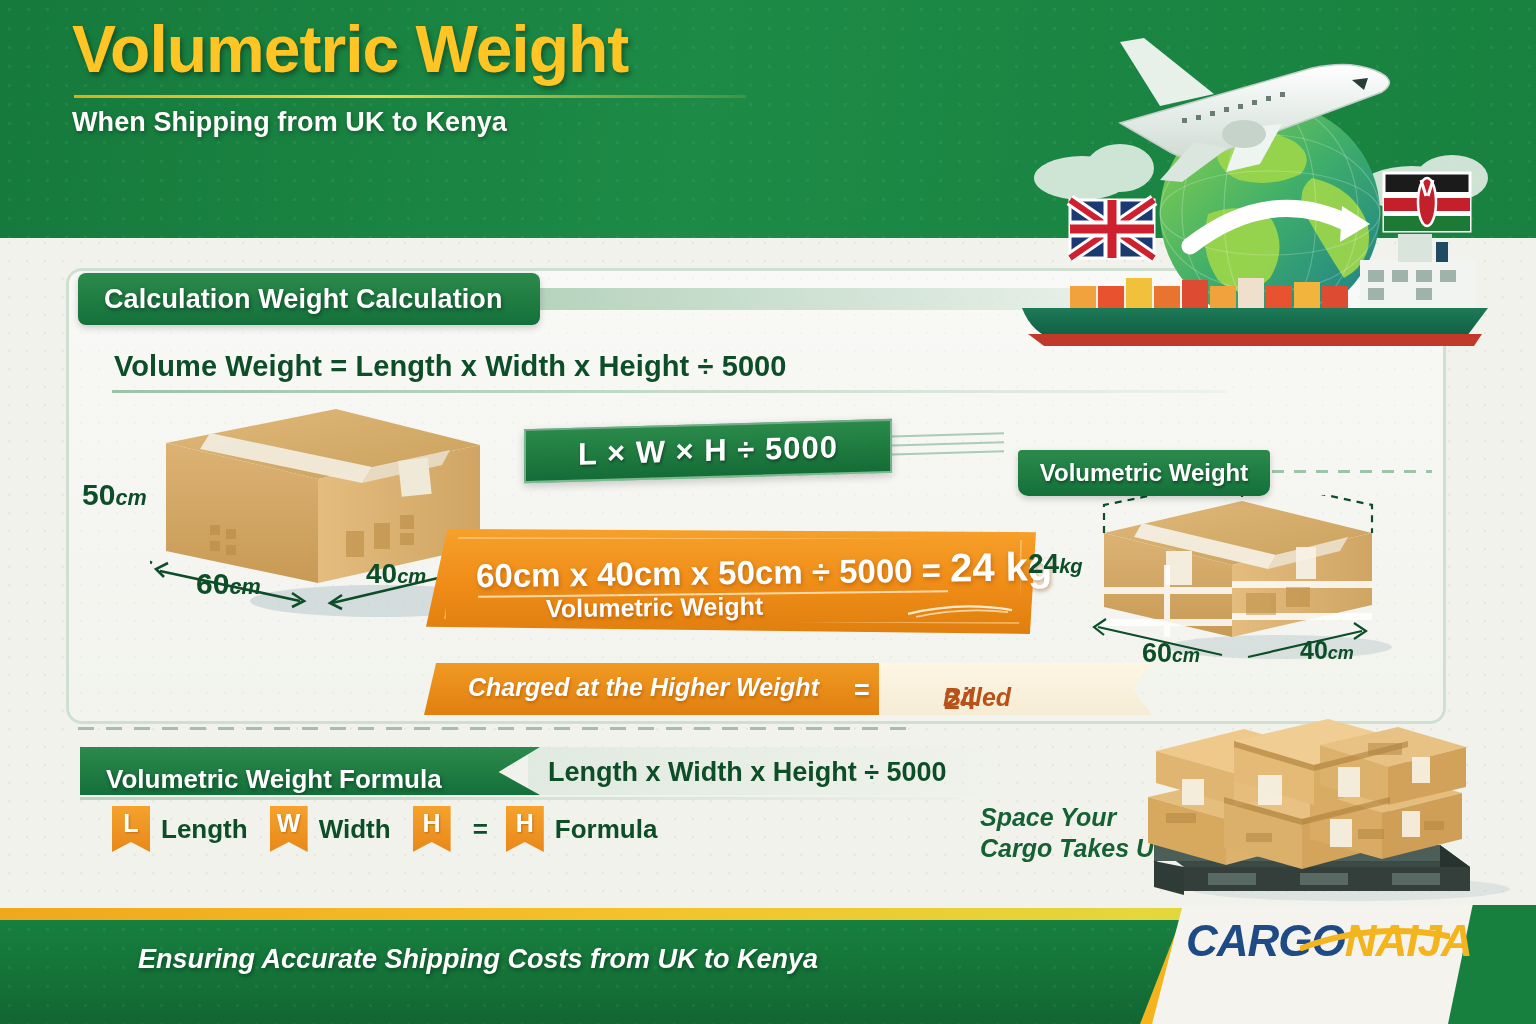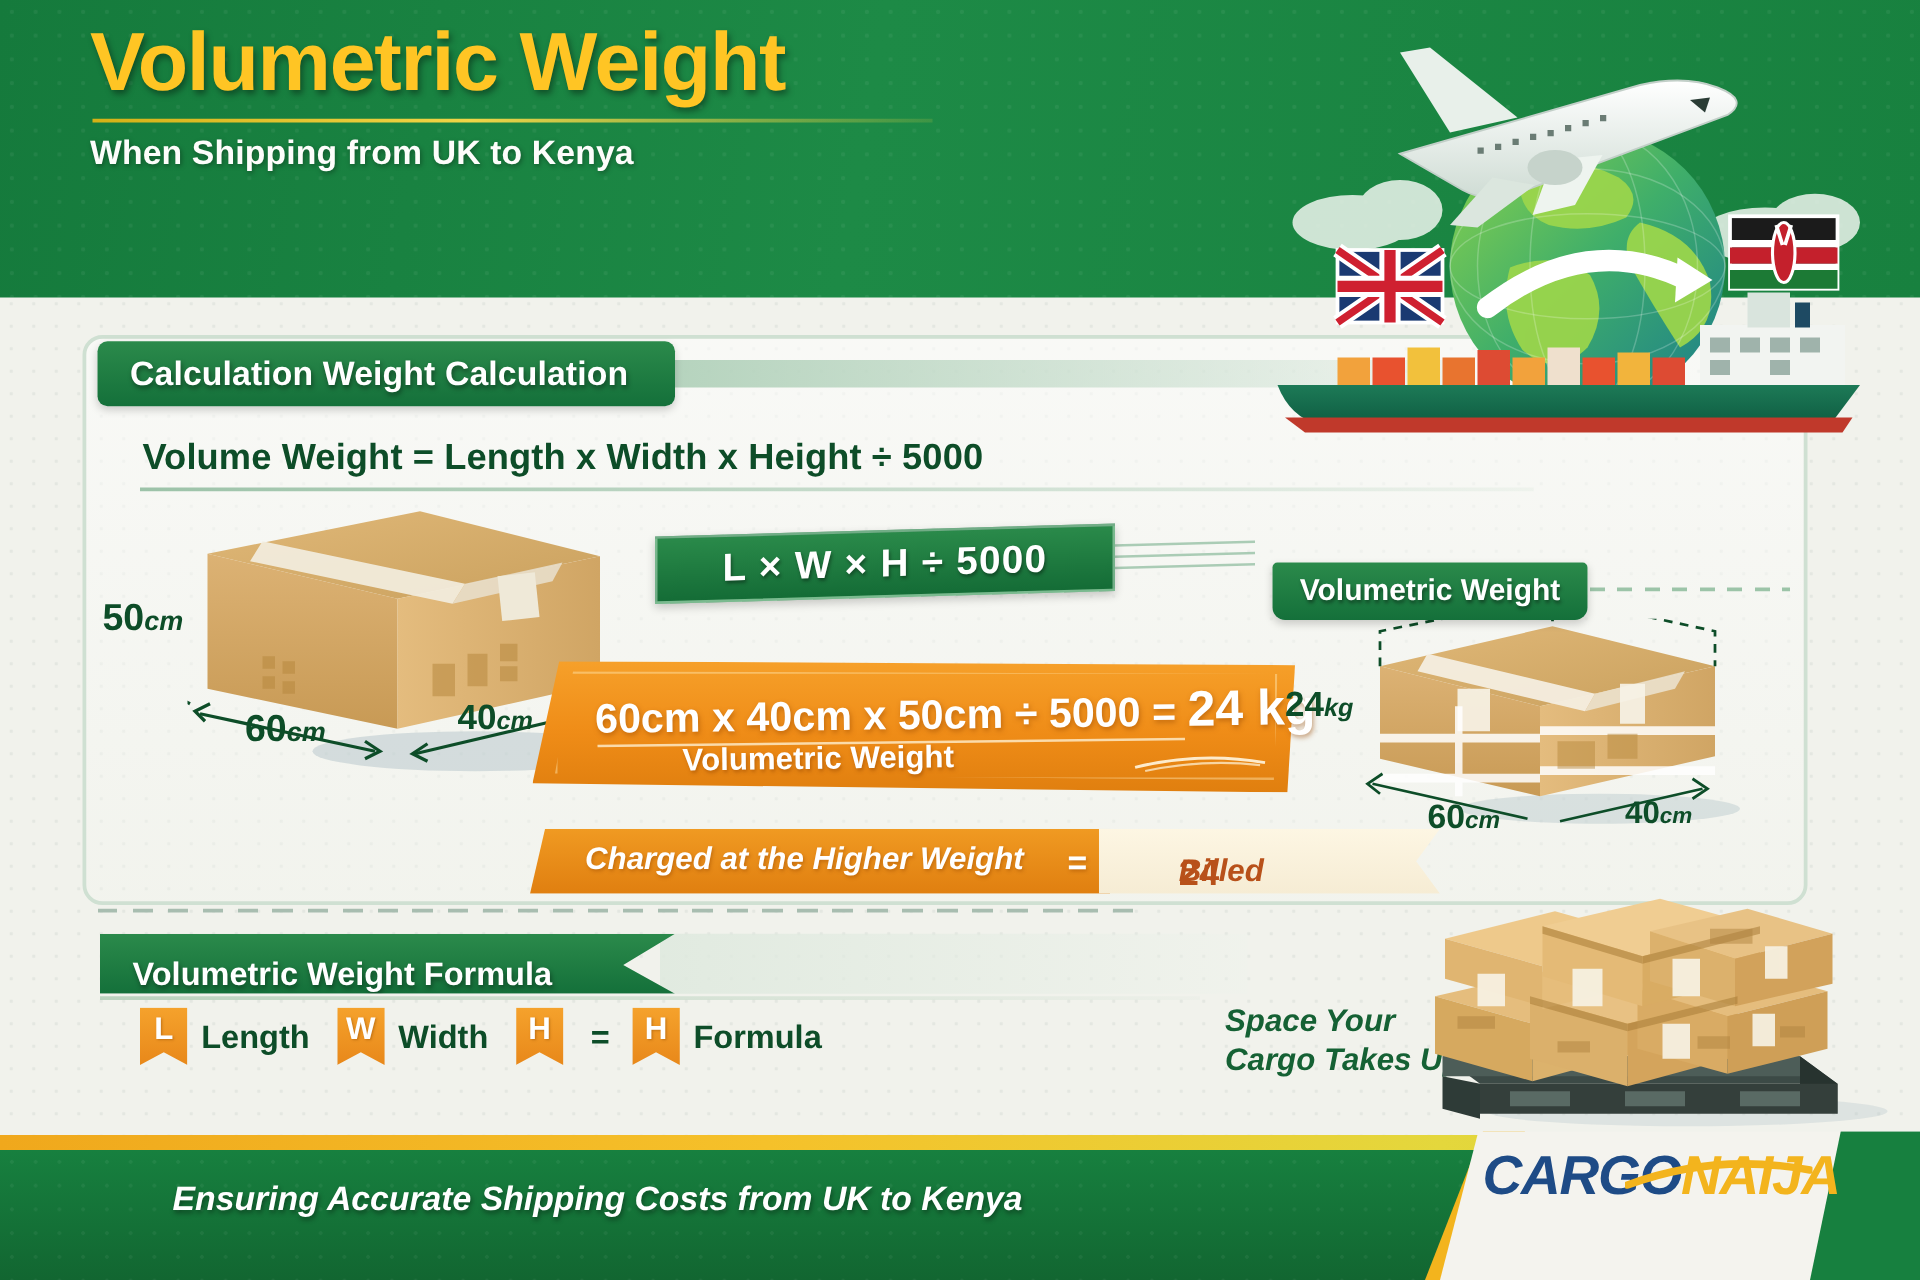--- a/index.html
+++ b/index.html
@@ -147,21 +147,21 @@
     text-shadow:1px 2px 3px rgba(0,0,0,.4); }
   .tab-vw-dash { position:absolute; left:1272px; top:470px; width:160px; height:3px;
     background: repeating-linear-gradient(90deg,#9cc4a8 0 12px, transparent 12px 22px); }
 
   .boxB { position:absolute; left:1090px; top:495px; width:330px; height:165px; }
   .dim-24 { left:1028px; top:548px; font-size:28px; }
   .dim-60b { left:1142px; top:638px; font-size:27px; }
   .dim-40b { left:1300px; top:636px; font-size:25px; }
 
   
-  .charged { position:absolute; left:424px; top:663px; width:728px; height:52px; }
+  .charged { position:absolute; left:424px; top:663px; width:728px; height:52px;text-align:center; }
   .charged-left {
     position:absolute; left:0; top:0; width:464px; height:52px;
     background: linear-gradient(180deg,#f09a22,#e07f10);
     clip-path: polygon(2.6% 0%, 100% 0%, 100% 100%, 0% 100%);
   }
   .charged-left span {
     position:absolute; left:44px; top:10px; font-size:25px; font-style:italic;
     font-weight:bold; color:#fff; text-shadow:1px 2px 3px rgba(150,70,0,.45);
   }
   .charged-eq {
@@ -532,20 +532,21 @@
       </span>
     </div>
   </div>
 
   <div class="divider"></div>
   <div class="fcard"></div>
   <div class="ftab-tail"></div>
   <div class="ftab">
     <span>Volumetric Weight Formula</span>
   </div>
+  <div class="fformula">Length x Width x Height ÷ 5000</div>
   <div class="fline"></div>
 
   <div class="legend">
     <div class="lg-item">
       <div class="ribbon">
         <b>L</b>
       </div>
       <div class="lg-label">Length</div>
     </div>
     <div class="lg-item">

